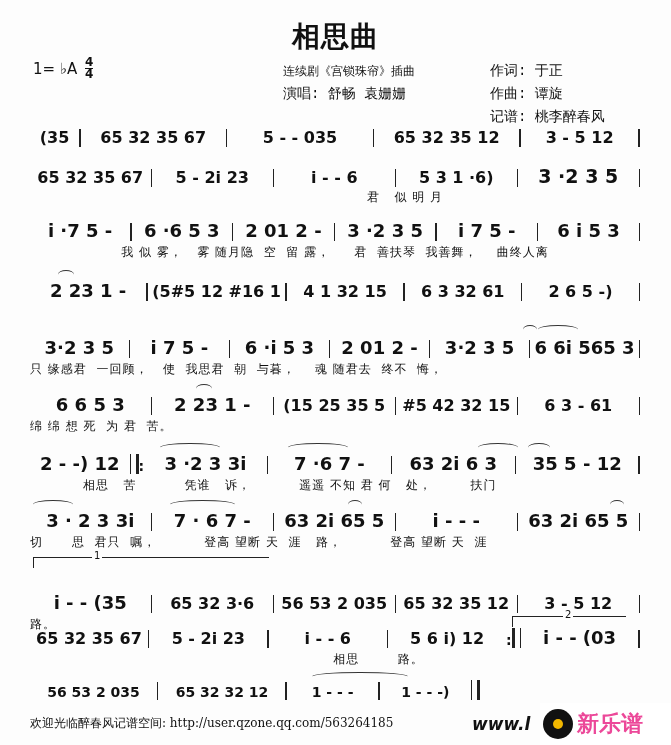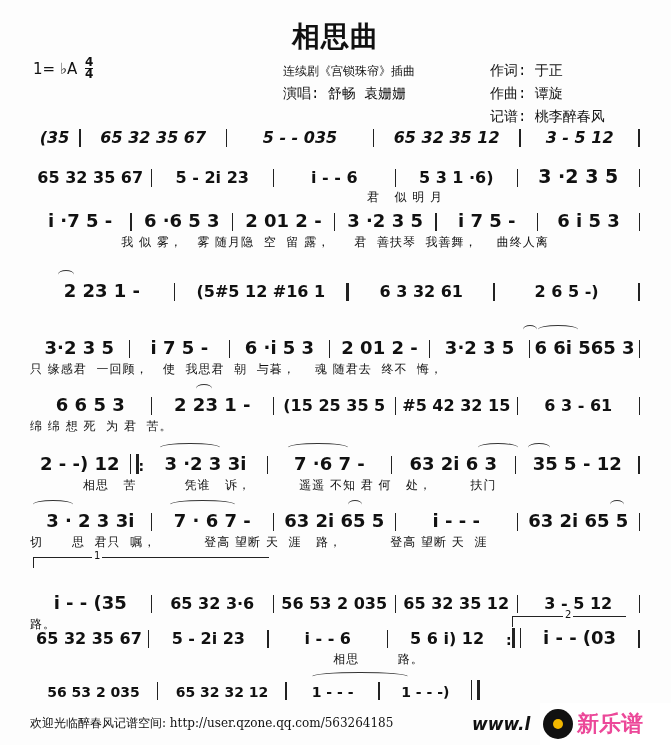--- a/index.html
+++ b/index.html
@@ -40,21 +40,21 @@
 <div class="timesig">
   <div>4</div>
   <div>4</div>
 </div>
 <div class="meta small" style="left:283px;top:63px;">连续剧《宫锁珠帘》插曲</div>
 <div class="meta" style="left:283px;top:85px;">演唱: 舒畅 袁姗姗</div>
 <div class="meta" style="left:490px;top:62px;">作词: 于正</div>
 <div class="meta" style="left:490px;top:85px;">作曲: 谭旋</div>
 <div class="meta" style="left:490px;top:108px;">记谱: 桃李醉春风</div>
 
-<div class="row" style="top:128px;font-style:italic;">
+<div class="row" style="top:128px;">
   <div class="measures">
     <div class="m" style="flex:0.3">(35</div>
       <div class="bar"></div>
     <div class="m">65 32 35 67</div>
       <div class="bar"></div>
     <div class="m">5 - - 035</div>
       <div class="bar"></div>
     <div class="m">65 32 35 12</div>
       <div class="bar"></div>
     <div class="m" style="flex:0.8">3 - 5 12</div>
@@ -71,21 +71,21 @@
     <div class="m">i - - 6</div>
       <div class="bar"></div>
     <div class="m">5 3 1 ·6)</div>
       <div class="bar"></div>
     <div class="m" style="font-size:19px">3 ·2 3 5</div>
       <div class="bar"></div>
   </div>
   <div class="lyrics">                                                                      君   似 明 月</div>
 </div>
 
-<div class="row" style="top:210px;text-align:center;">
+<div class="row" style="top:220px;text-align:center;">
   <div class="measures" style="font-size:18px">
     <div class="m">i ·7 5 -</div>
       <div class="bar"></div>
     <div class="m">6 ·6 5 3</div>
       <div class="bar"></div>
     <div class="m">2 01 2 -</div>
       <div class="bar"></div>
     <div class="m">3 ·2 3 5</div>
       <div class="bar"></div>
     <div class="m">i 7 5 -</div>
@@ -96,20 +96,21 @@
   <div class="lyrics">我 似 雾，   雾 随月隐  空  留 露，     君  善扶琴  我善舞，    曲终人离</div>
 </div>
 
 <div class="row" style="top:280px;">
   <div class="slur" style="left:28px;top:-10px;width:16px;"></div>
   <div class="measures">
     <div class="m" style="font-size:18px">2 23 1 -</div>
       <div class="bar"></div>
     <div class="m" style="flex:1.2">(5#5 12 #16 1</div>
       <div class="bar"></div>
+    <div class="m">4 1 32 15</div>
       <div class="bar"></div>
     <div class="m">6 3 32 61</div>
       <div class="bar"></div>
     <div class="m">2 6 5 -)</div>
       <div class="bar"></div>
   </div>
 </div>
 
 <div class="row" style="top:337px;">
   <div class="slur" style="left:493px;top:-12px;width:14px;"></div>

